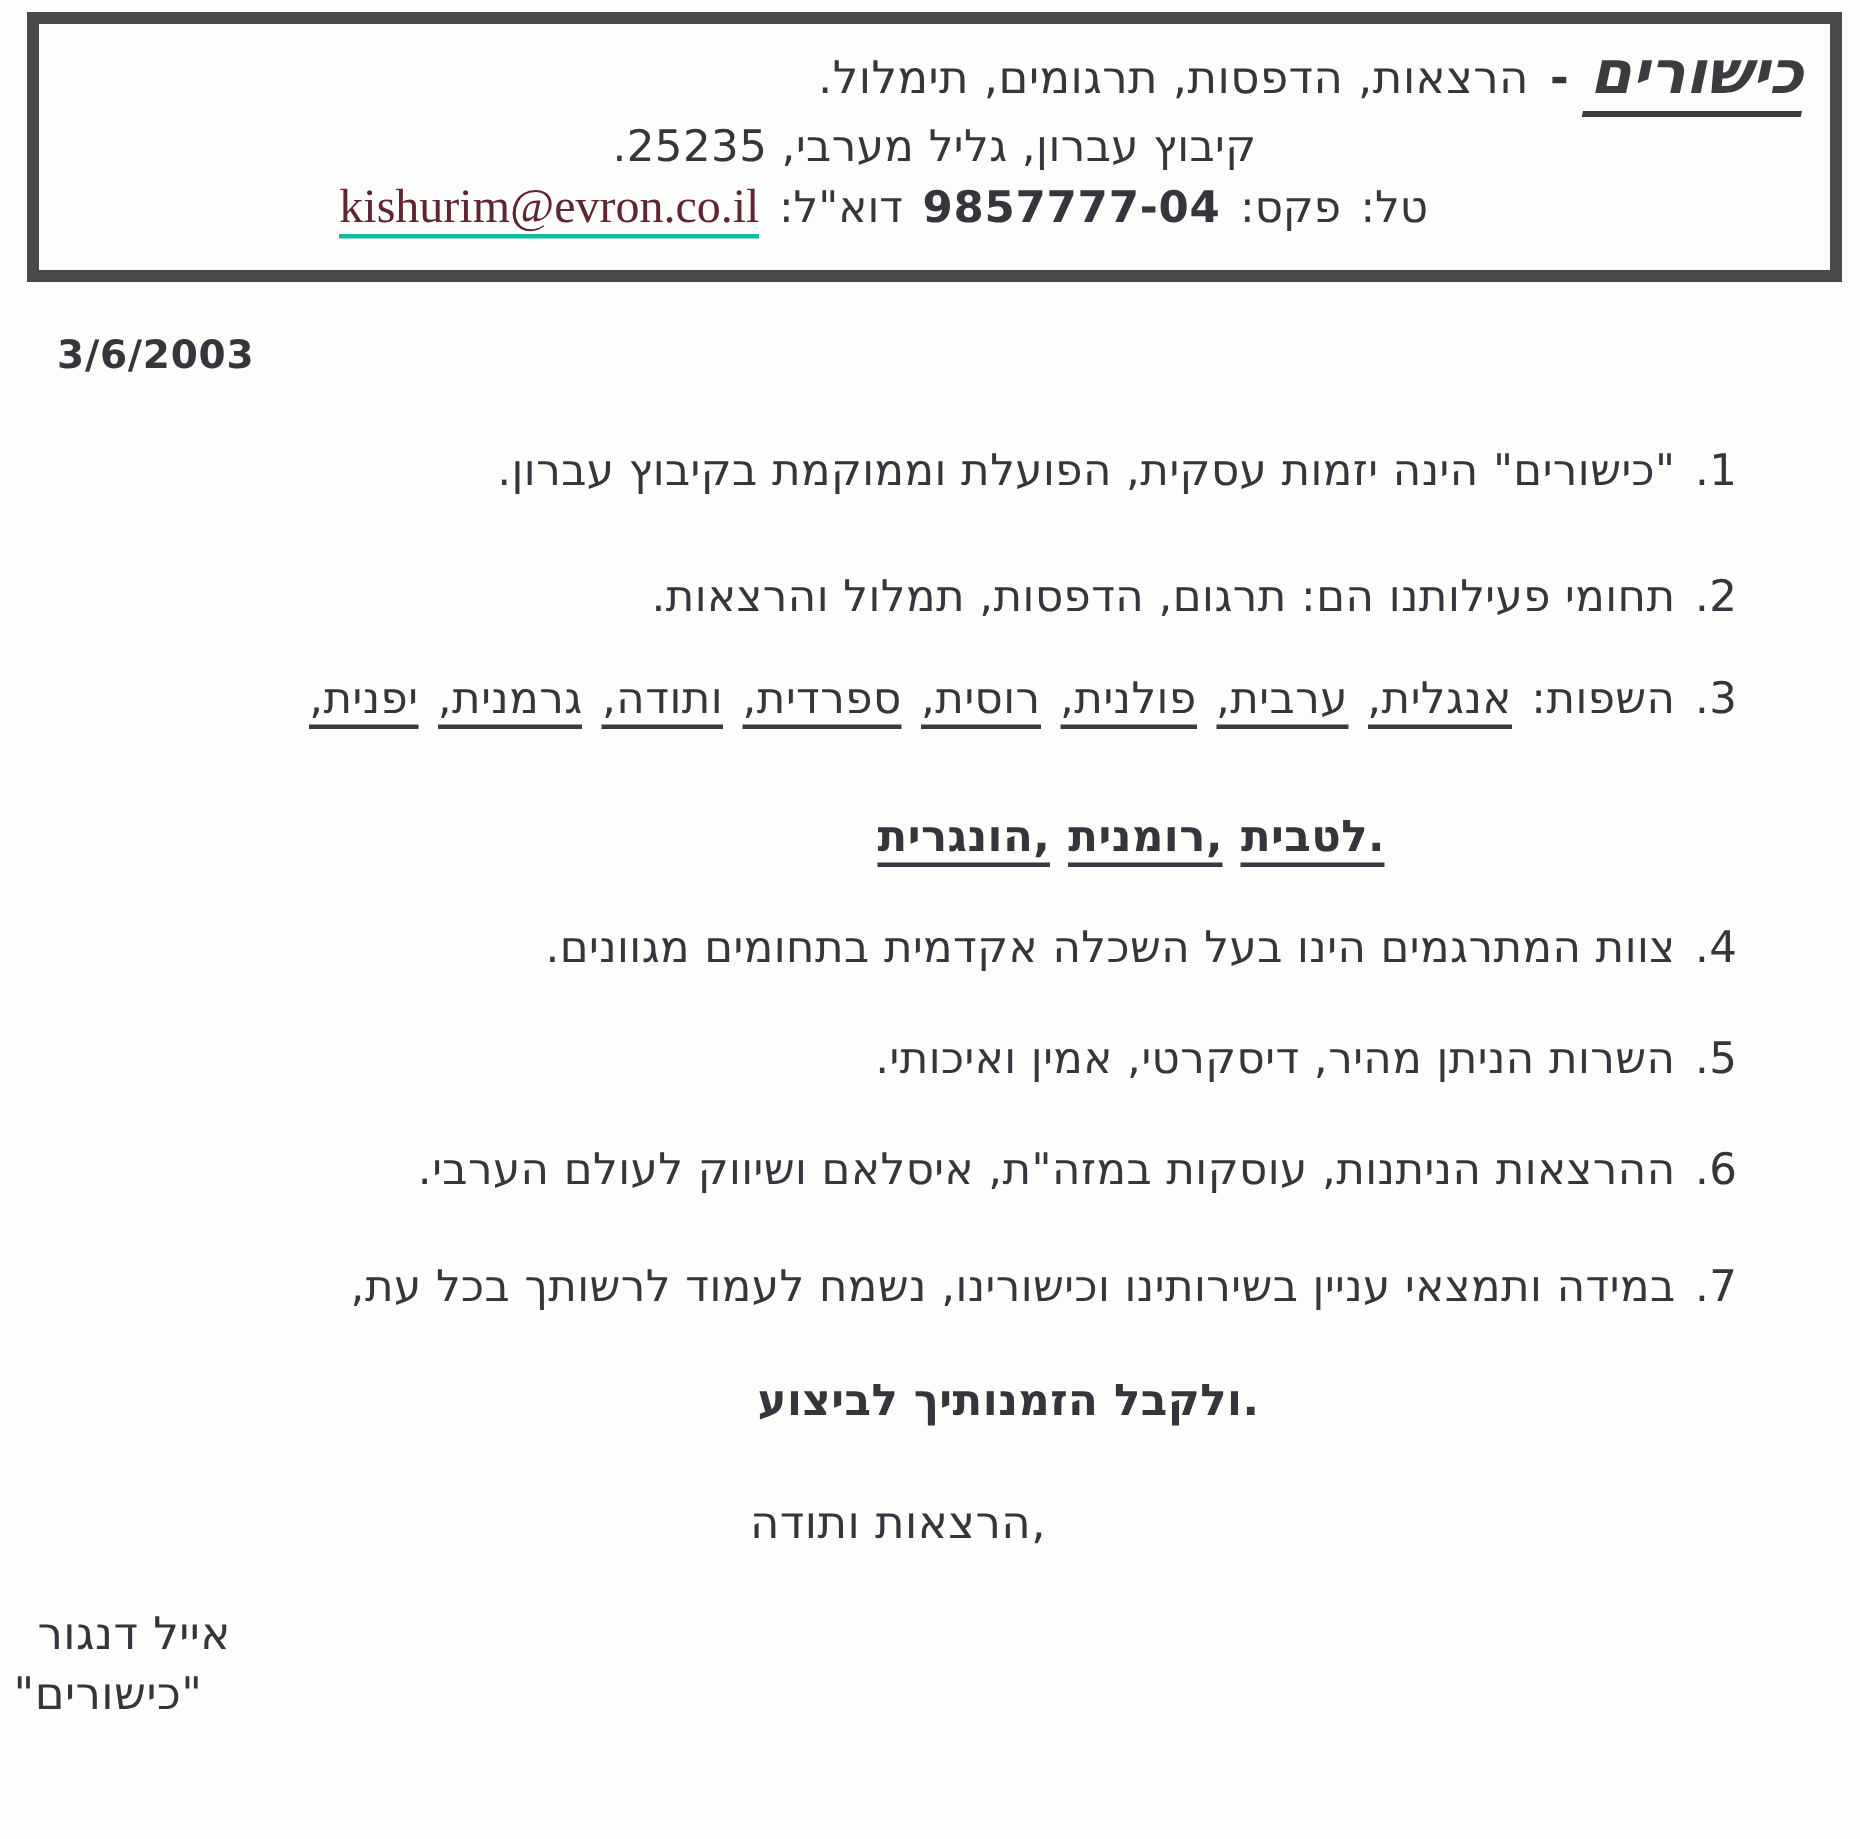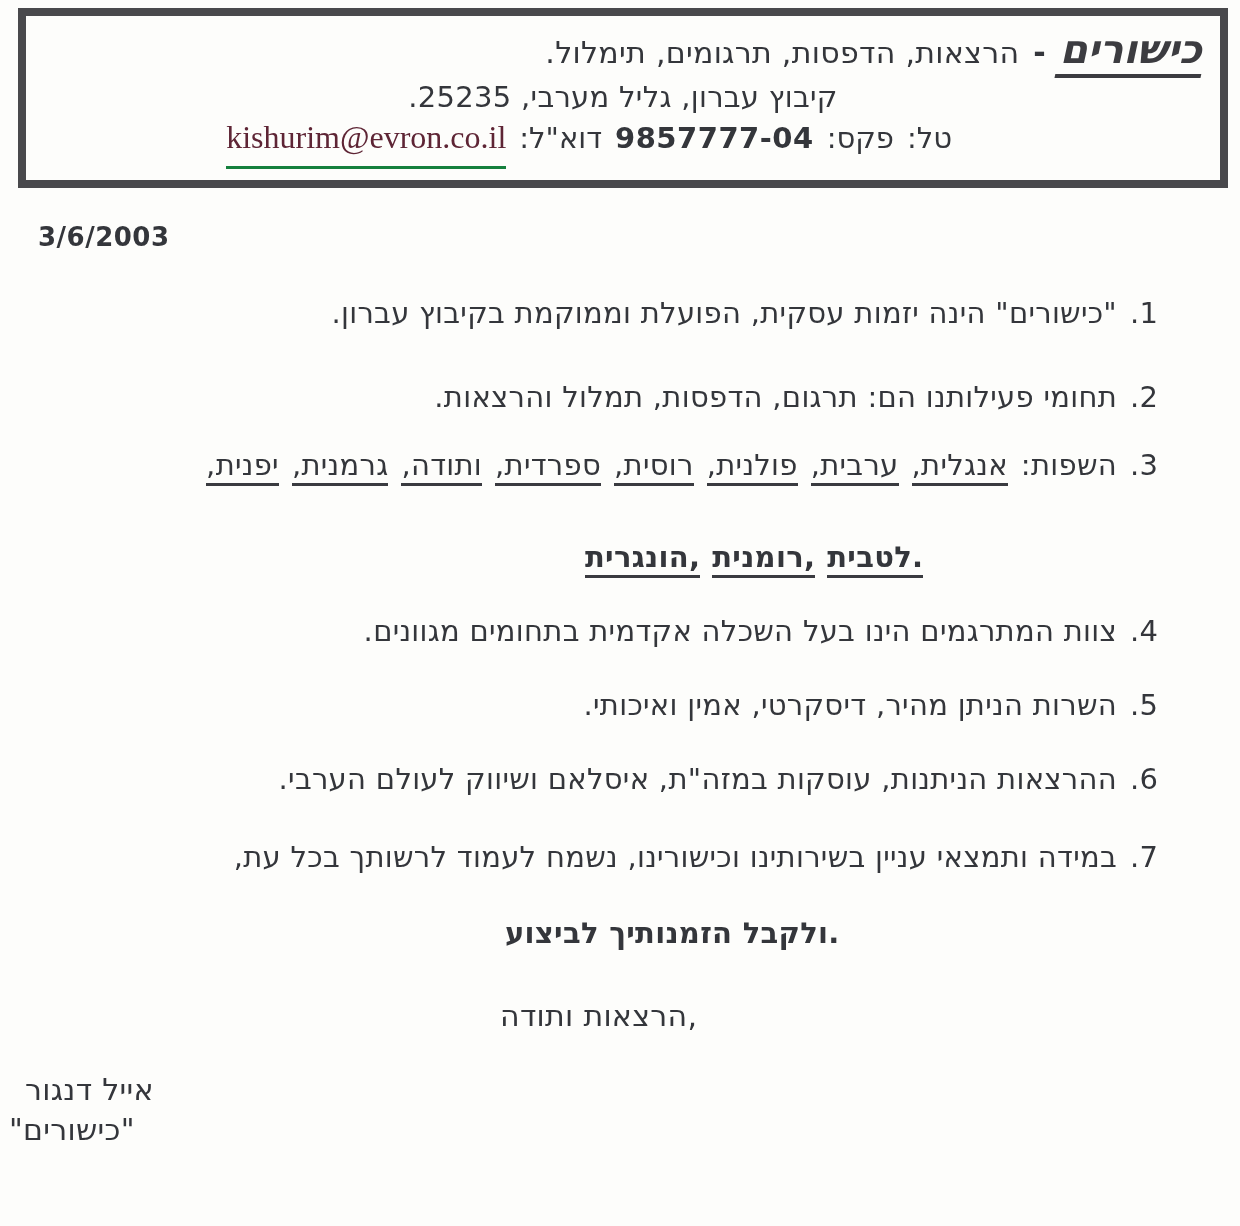--- a/index.html
+++ b/index.html
@@ -42,21 +42,21 @@
     position:absolute;top:104px;right:0;left:0;
     display:flex;flex-direction:row;justify-content:flex-start;
     align-items:baseline;gap:13px;
     padding-right:268px;box-sizing:border-box;
     font-size:29px;white-space:nowrap;
   }
   .h-line3 .num{font-weight:bold;letter-spacing:.5px;}
   .email{
     font-family:"Liberation Serif","DejaVu Serif",serif;
     font-size:32px;color:#5e2535;text-decoration:none;
-    border-bottom:3px solid #15803d;padding-bottom:11px;
+    border-bottom:3px solid #14b8a6;padding-bottom:1px;
     line-height:1.1;
   }
 
   
   .date{
     position:absolute;left:38px;top:222px;
     font-size:26px;font-weight:bold;letter-spacing:.5px;
     direction:ltr;
   }
   .item{

